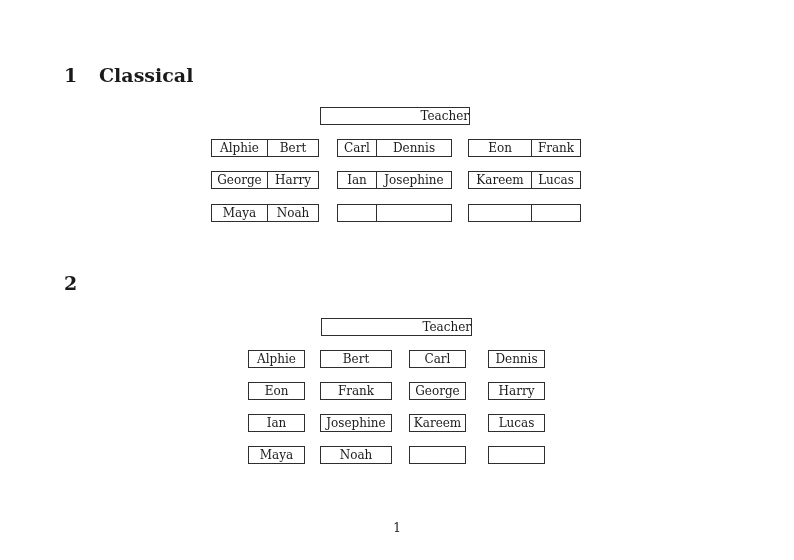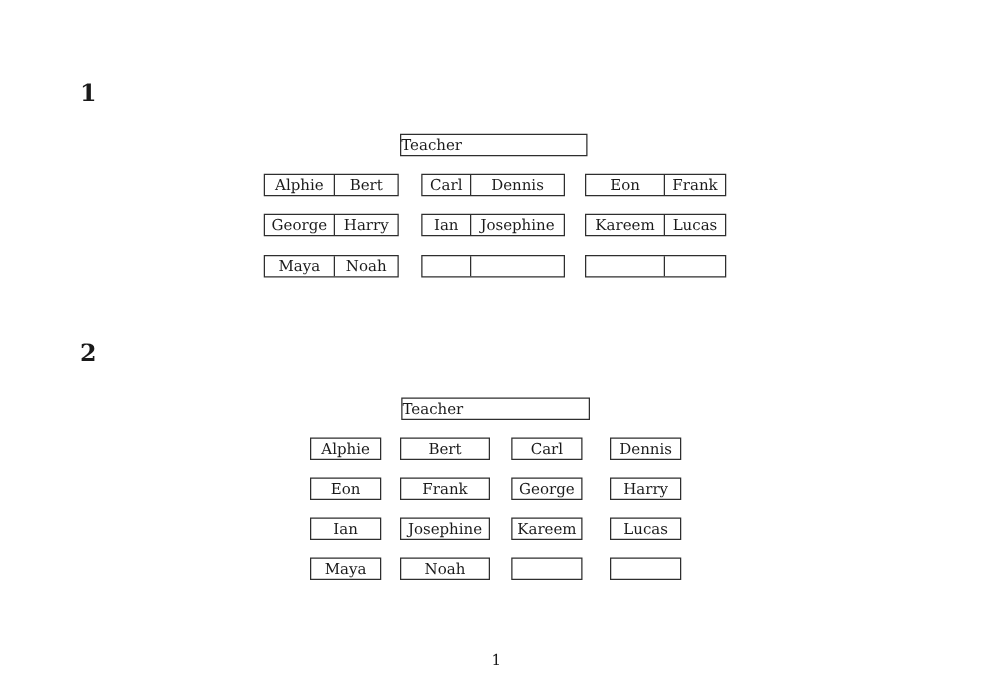--- a/index.html
+++ b/index.html
@@ -27,21 +27,21 @@
     line-height: 22px;
     color: var(--text);
   }
   .sec-num { display: inline-block; width: 35px; }
   .teacher-box {
     position: absolute;
     height: 18px;
     border: 1px solid var(--border);
     display: flex;
     align-items: center;
-    justify-content: flex-start;
+    justify-content: flex-end;
     font-size: 12px;
     background: var(--background);
   }
   .pair {
     position: absolute;
     height: 18px;
     border: 1px solid var(--border);
     display: flex;
     background: var(--background);
   }
@@ -71,20 +71,21 @@
     font-size: 12px;
   }
 </style>
 </head>
 <body>
 
 <div class="page">
 
   <div class="section-heading" style="top:64px;">
     <span class="sec-num">1</span>
+    <span class="sec-title">Classical</span>
   </div>
 
   <div class="teacher-box" style="left:320px;top:107px;width:150px;">
     <span>Teacher</span>
   </div>
 
   <div class="pair" style="left:211px;top:139px;">
     <span class="cell cell-l" style="width:56px">Alphie</span>
     <span class="cell" style="width:50px">Bert</span>
   </div>

